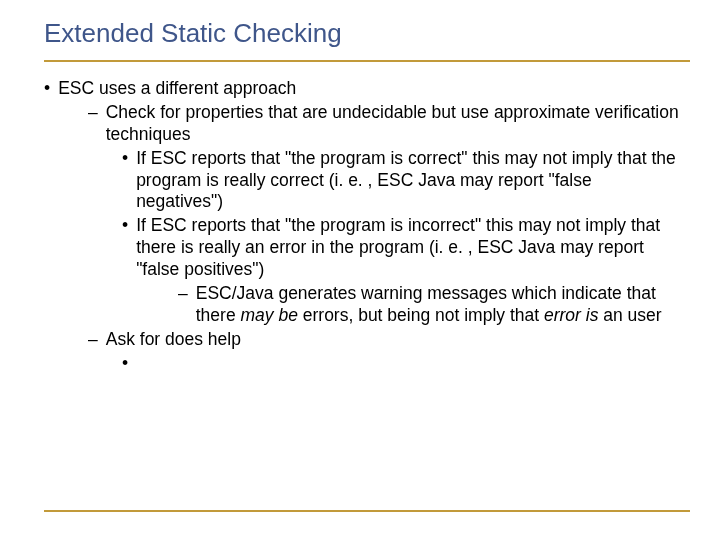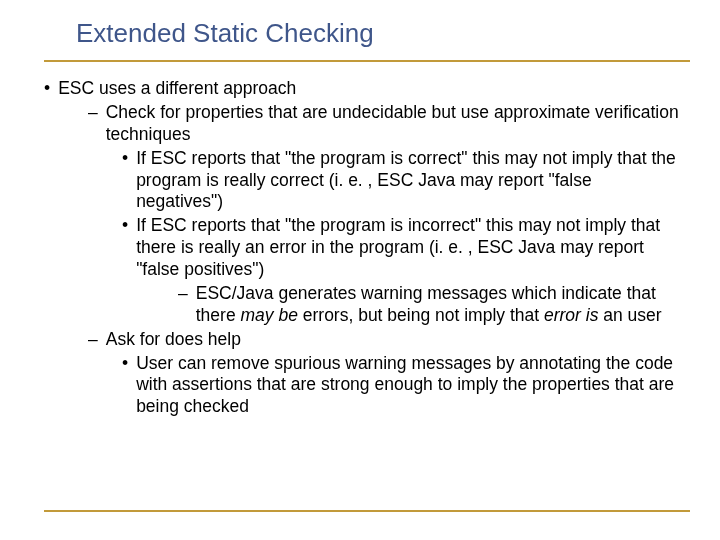--- a/index.html
+++ b/index.html
@@ -10,21 +10,20 @@
     background: #fff;
     font-family: Arial, Helvetica, sans-serif;
     color: #000;
     overflow: hidden;
   }
   .slide {
     position: relative;
     width: 720px;
     height: 540px;
     box-sizing: border-box;
-    padding-left: 32px;
   }
   .title {
     font-size: 26px;
     color: #3f568a;
     padding: 18px 0 0 44px;
     font-weight: 400;
   }
   .rule-top {
     position: absolute;
     left: 44px;
@@ -92,19 +91,18 @@
       </div>
     </div>
 
     <div class="row l1">
       <div class="bul">–</div>
       <div class="txt">Ask for does help</div>
     </div>
 
     <div class="row l2">
       <div class="bul">•</div>
-      <div class="txt">User can remove spurious warning messages by annotating the code with assertions that are strong enough to imply the properties that are being checked</div>
     </div>
 
   </div>
 
   <div class="rule-bot"></div>
 </div>
 
 </body></html>

